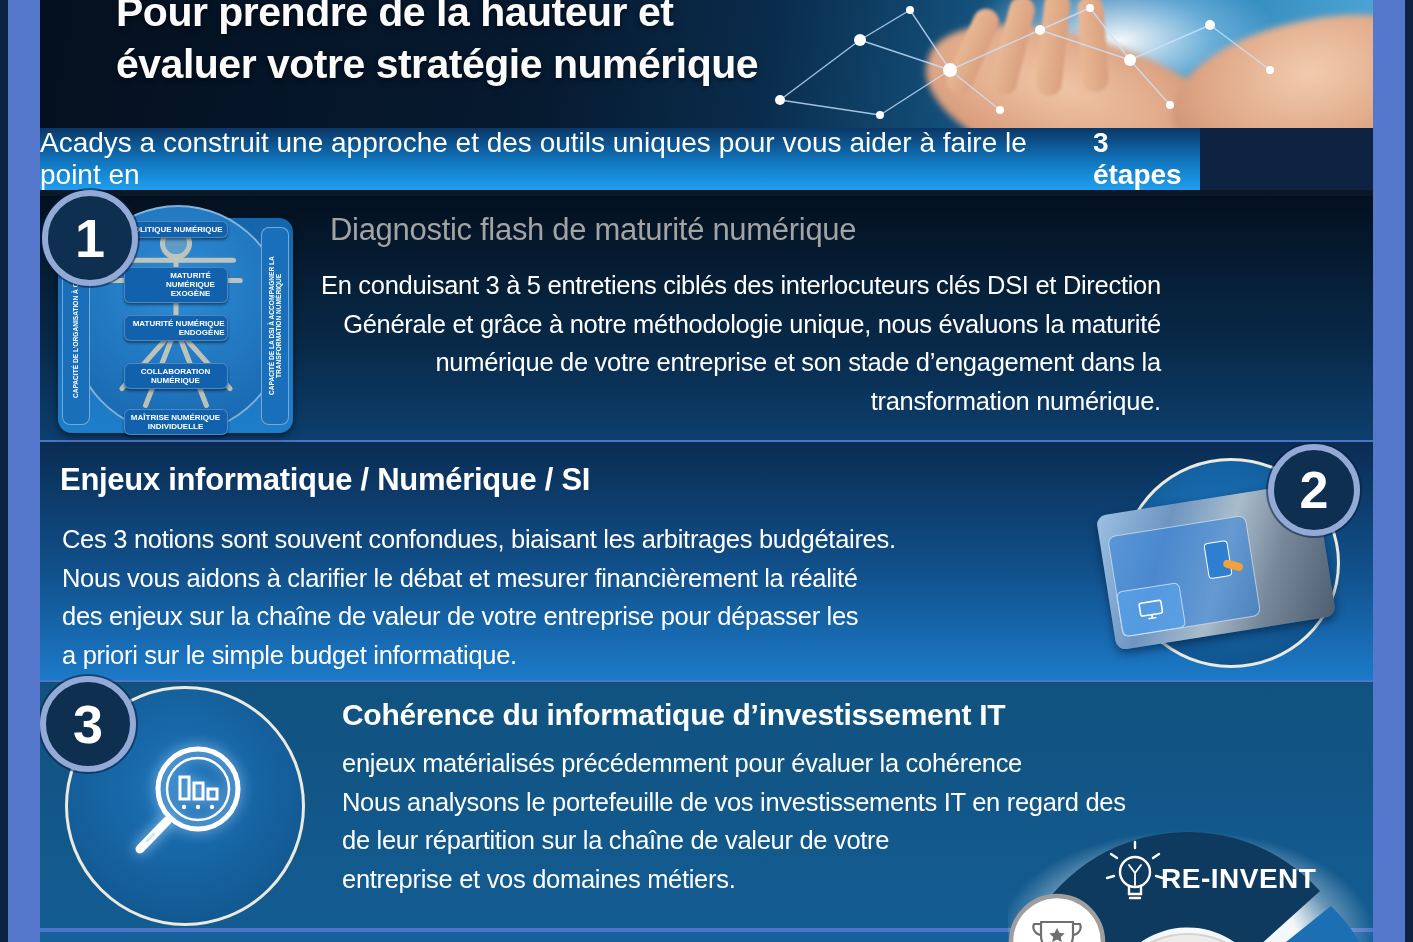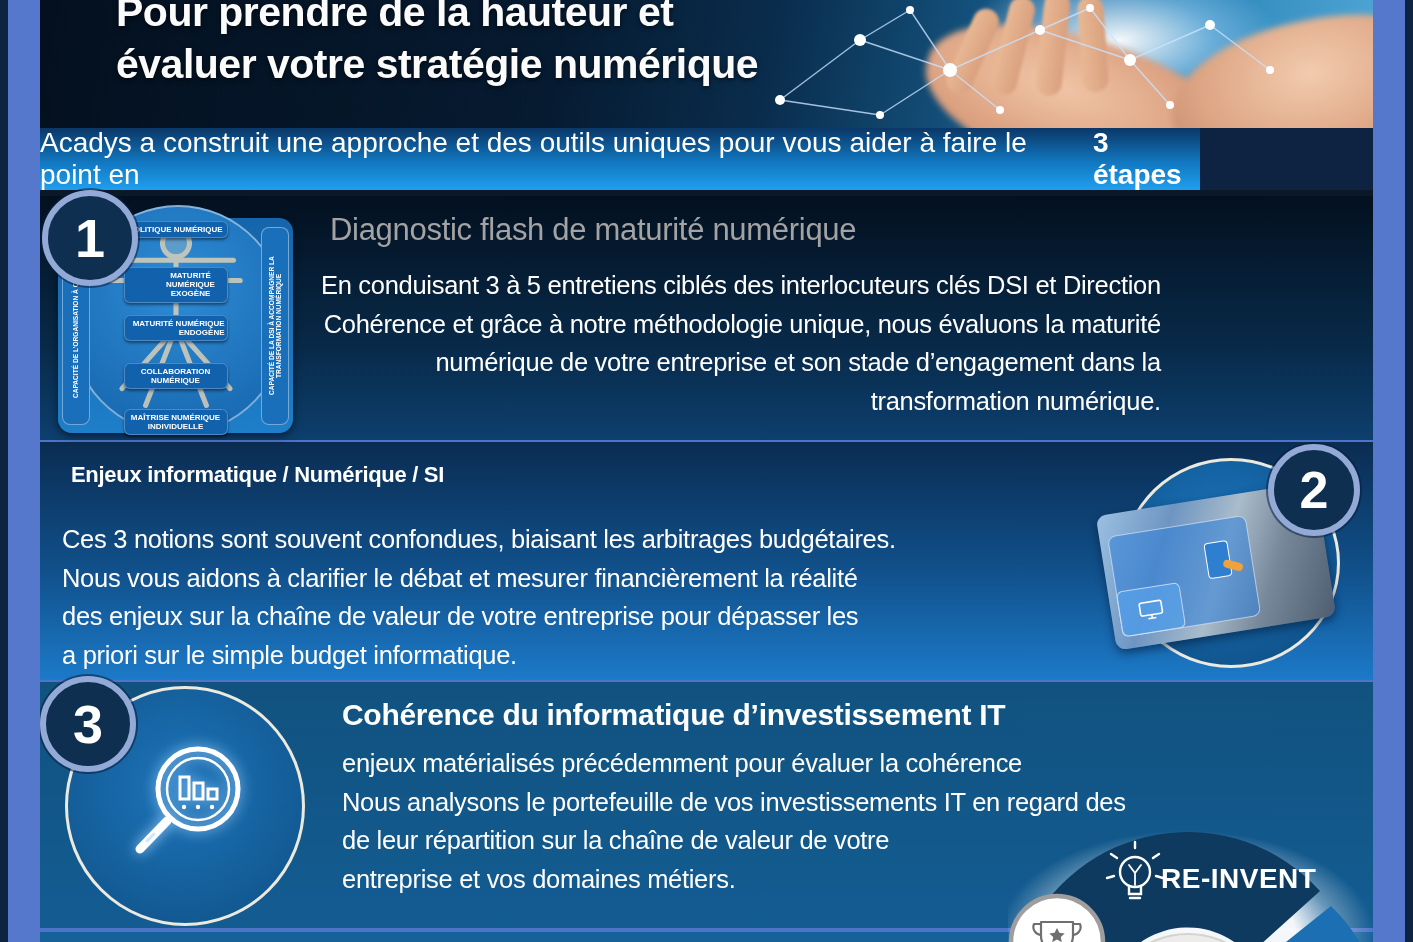--- a/index.html
+++ b/index.html
@@ -51,21 +51,21 @@
   .badge{border-radius:50%;background:#0e2f4f;border:6px solid #93a9d6;color:#fff;font-weight:bold;
     display:flex;align-items:center;justify-content:center;z-index:4;box-shadow:0 0 0 2px rgba(10,30,60,.55);}
   .badge1{left:42px;top:190px;width:84px;height:84px;font-size:54px;}
   .badge2{left:1268px;top:444px;width:80px;height:80px;font-size:52px;}
   .badge3{left:40px;top:676px;width:84px;height:84px;font-size:54px;}
 
   
   .h1a{left:330px;top:212px;color:#a3a3a3;font-size:31px;font-weight:normal;letter-spacing:-.3px;}
   .body-lines{color:#fff;font-size:25.5px;line-height:38.5px;white-space:nowrap;letter-spacing:-.3px;}
   .b1{left:321px;top:266px;text-align:right;}
-  .h2a{left:60px;top:462px;color:#fff;font-size:22px;font-weight:bold;letter-spacing:-.3px;margin-left:11px;}
+  .h2a{left:60px;top:462px;color:#fff;font-size:31px;font-weight:bold;letter-spacing:-.3px;}
   .b2{left:62px;top:520px;}
   .h3a{left:342px;top:698px;color:#fff;font-size:30px;font-weight:bold;letter-spacing:-.3px;}
   .b3{left:342px;top:744px;}
 
   
   .diagram{left:58px;top:205px;width:235px;height:230px;z-index:2;}
   .diag-square{position:absolute;left:0;top:13px;width:235px;height:215px;border-radius:14px;
     background:linear-gradient(180deg,#1565ab,#1e7ec9);box-shadow:0 3px 8px rgba(0,0,0,.5);}
   .diag-circle{position:absolute;left:10px;top:0;width:216px;height:226px;border-radius:50%;
     background:radial-gradient(circle at 50% 35%,#2e8cd6,#1a6cb4 75%);border:2px solid rgba(255,255,255,.45);}
@@ -192,21 +192,21 @@
     <div class="c-pill cp2">MATURITÉ NUMÉRIQUE EXOGÈNE</div>
     <div class="c-pill cp3">MATURITÉ NUMÉRIQUE ENDOGÈNE</div>
     <div class="c-pill cp4">COLLABORATION NUMÉRIQUE</div>
     <div class="c-pill cp5">MAÎTRISE NUMÉRIQUE INDIVIDUELLE</div>
   </div>
 
   <div class="abs badge badge1">1</div>
   <div class="abs h1a">Diagnostic flash de maturité numérique</div>
   <div class="abs body-lines b1">
     <div>En conduisant 3 à 5 entretiens ciblés des interlocuteurs clés DSI et Direction</div>
-    <div>Cohérence et grâce à notre méthodologie unique, nous évaluons la maturité</div>
+    <div>Générale et grâce à notre méthodologie unique, nous évaluons la maturité</div>
     <div>numérique de votre entreprise et son stade d’engagement dans la</div>
     <div>transformation numérique.</div>
   </div>
 
   <div class="abs s2"></div>
   <div class="abs h2a">Enjeux informatique / Numérique / SI</div>
   <div class="abs body-lines b2">
     <div>Ces 3 notions sont souvent confondues, biaisant les arbitrages budgétaires.</div>
     <div>Nous vous aidons à clarifier le débat et mesurer financièrement  la réalité</div>
     <div>des enjeux  sur la chaîne de valeur de votre entreprise pour dépasser les</div>

